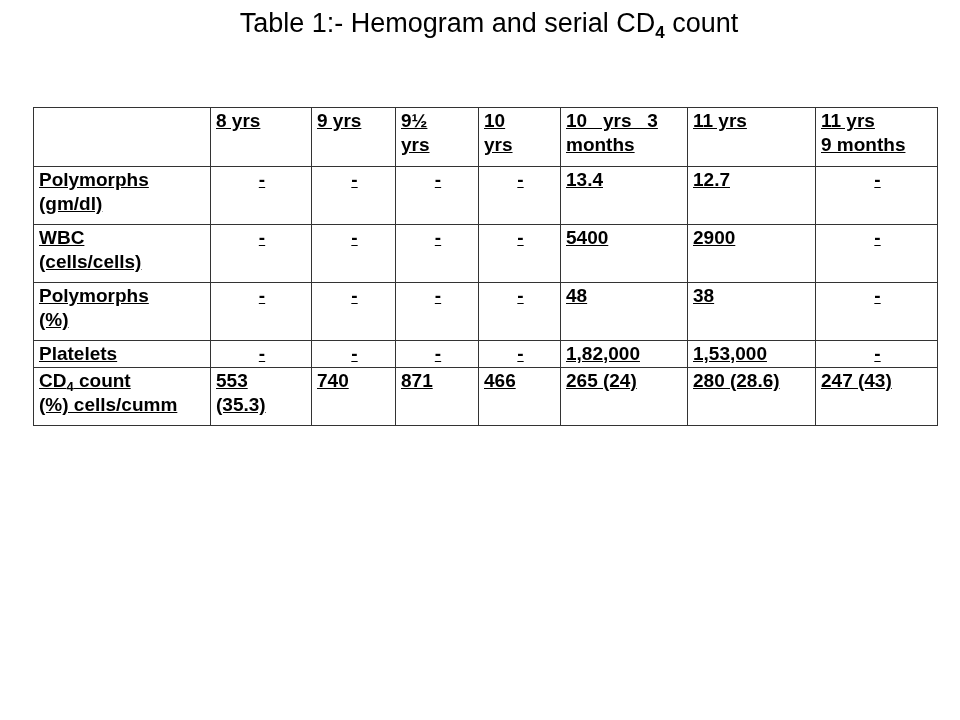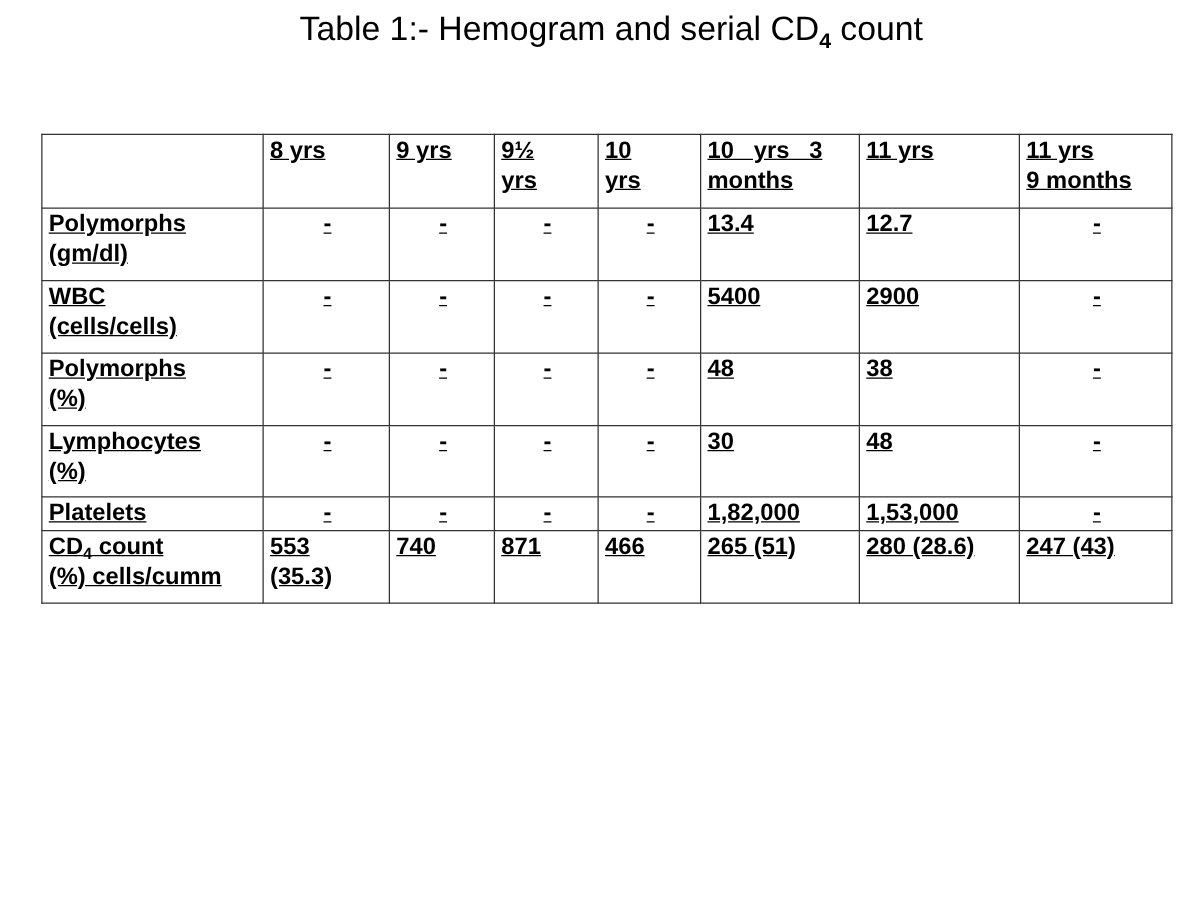--- a/index.html
+++ b/index.html
@@ -92,33 +92,20 @@
         </td>
     <td class="dash">-</td>
     <td class="dash">-</td>
     <td class="dash">-</td>
     <td class="dash">-</td>
     <td>48</td>
     <td>38</td>
     <td class="dash">-</td>
   </tr>
 
-  <tr style="height:57px">
-    <td>
-          <div>Lymphocytes</div>
-          <div>(%)</div>
-        </td>
-    <td class="dash">-</td>
-    <td class="dash">-</td>
-    <td class="dash">-</td>
-    <td class="dash">-</td>
-    <td>30</td>
-    <td>48</td>
-    <td class="dash">-</td>
-  </tr>
 
   <tr style="height:27px">
     <td>
           <div>Platelets</div>
         </td>
     <td class="dash">-</td>
     <td class="dash">-</td>
     <td class="dash">-</td>
     <td class="dash">-</td>
     <td>1,82,000</td>
@@ -131,20 +118,20 @@
           <div><span>CD</span><sub class="s">4</sub><span> count</span></div>
           <div>(%) cells/cumm</div>
         </td>
     <td>
           <div>553</div>
           <div>(35.3)</div>
         </td>
     <td>740</td>
     <td>871</td>
     <td>466</td>
-    <td>265 (51)</td>
+    <td>265 (24)</td>
     <td>280 (28.6)</td>
     <td>247 (43)</td>
   </tr>
 
 
 </tbody>
   </table>
 
 </body></html>

